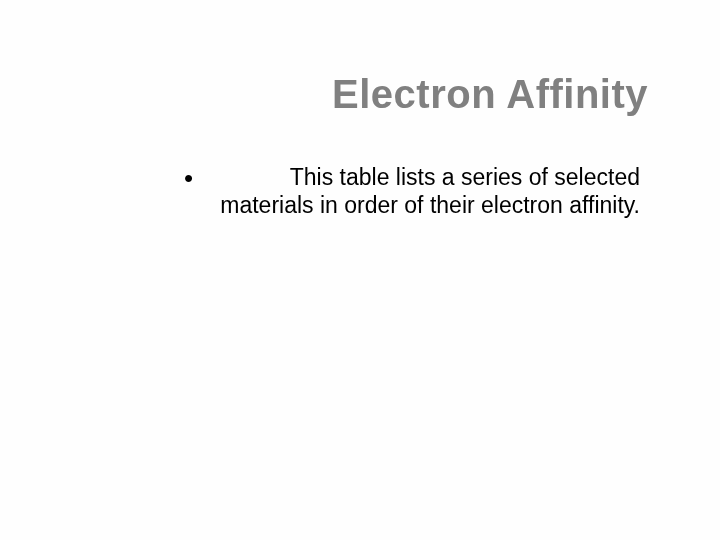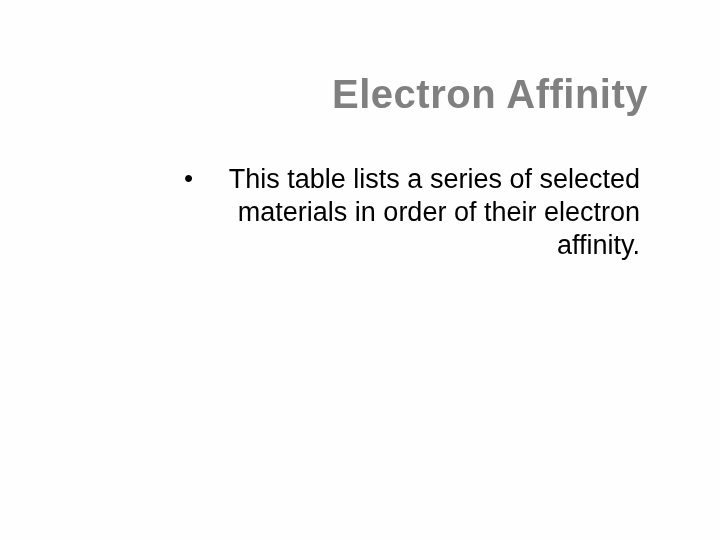--- a/index.html
+++ b/index.html
@@ -23,21 +23,21 @@
     margin-bottom: 46px;
   }
   .content {
     padding-left: 50px;
   }
   ul.bullets {
     list-style: none;
   }
   ul.bullets li {
     position: relative;
-    font-size: 27px;
+    font-size: 23px;
     line-height: 1.22;
     color: #000;
     margin-bottom: 4px;
     padding-left: 30px;
   }
   ul.bullets li::before {
     content: "•";
     position: absolute;
     left: 0;
     top: 0;

